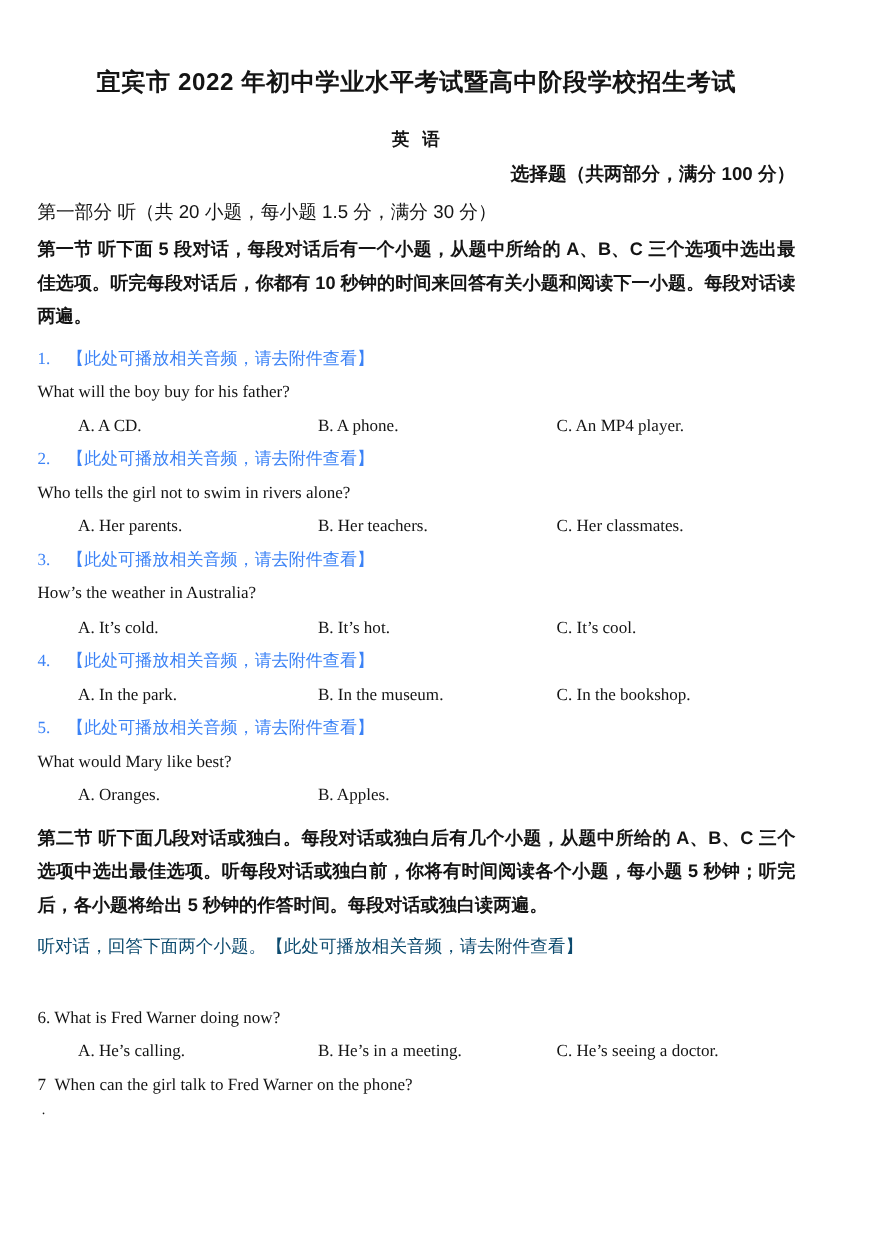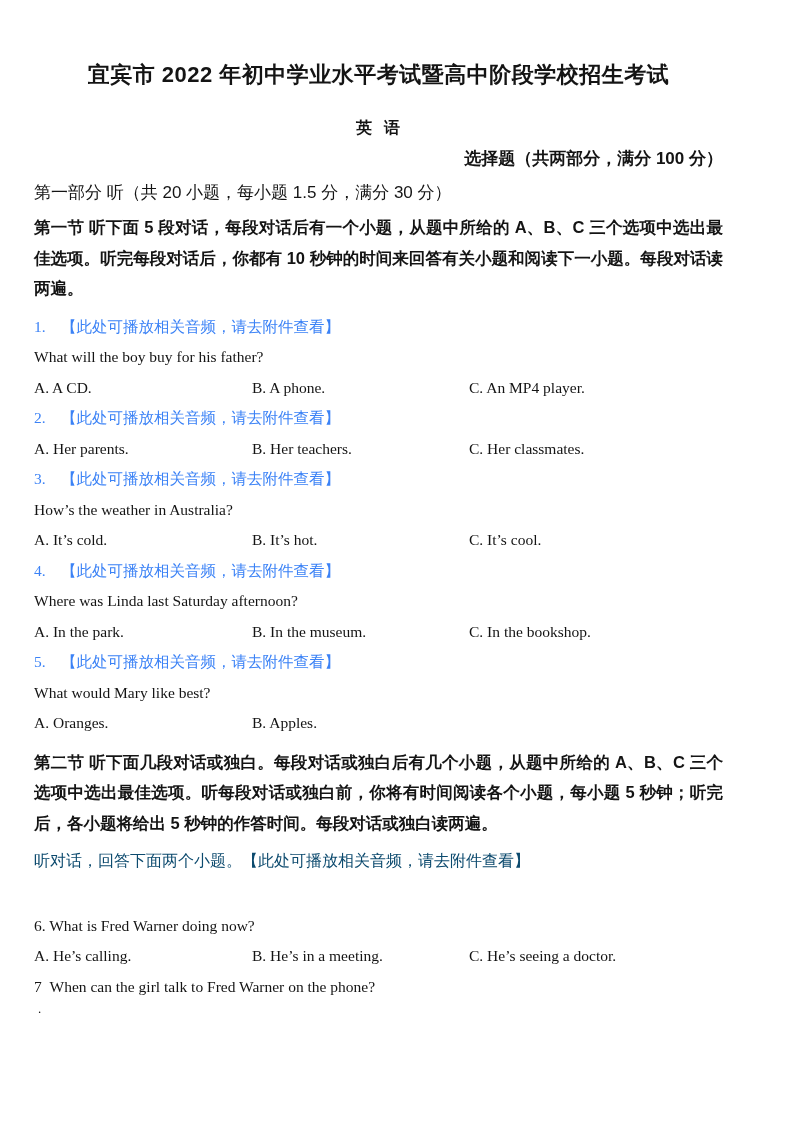--- a/index.html
+++ b/index.html
@@ -42,21 +42,21 @@
   .line {
     font-family:"Liberation Serif","DejaVu Serif",serif;
     font-size:15.5px; height:30.5px; line-height:30.5px;
     white-space:nowrap; overflow:visible;
   }
   .audio-line { color:#3b82f6; }
   .audio-line .qnum { display:inline-block; min-width:27px; }
   .opts {
     display:grid; grid-template-columns:218px 217px 1fr;
     font-family:"Liberation Serif","DejaVu Serif",serif;
-    font-size:15.5px; height:30.5px; line-height:30.5px;
+    font-size:15.5px; height:30.5px; line-height:30.5px;margin-left:37px;
   }
   .note {
     font-family:"Liberation Serif","DejaVu Serif",serif;
     font-size:16px; height:30.5px; line-height:30.5px;
     color:#0c4a6e; white-space:nowrap;
   }
   .q6block { margin-top:34px; }
   .stray {
     font-family:"Liberation Serif","DejaVu Serif",serif;
     font-size:13px; height:16px; line-height:14px; padding-left:4px;
@@ -83,20 +83,21 @@
       <span>A. A CD.</span>
       <span>B. A phone.</span>
       <span>C. An MP4 player.</span>
     </div>
   </div>
 
   <div>
     <div class="line audio-line">
       <span class="qnum">2.</span><span>【此处可播放相关音频，请去附件查看】</span>
     </div>
+    <div class="line">Who tells the girl not to swim in rivers alone?</div>
     <div class="opts">
       <span>A. Her parents.</span>
       <span>B. Her teachers.</span>
       <span>C. Her classmates.</span>
     </div>
   </div>
 
   <div>
     <div class="line audio-line">
       <span class="qnum">3.</span><span>【此处可播放相关音频，请去附件查看】</span>
@@ -106,21 +107,20 @@
       <span>A. It’s cold.</span>
       <span>B. It’s hot.</span>
       <span>C. It’s cool.</span>
     </div>
   </div>
 
   <div>
     <div class="line audio-line">
       <span class="qnum">4.</span><span>【此处可播放相关音频，请去附件查看】</span>
     </div>
-    <div class="line">Where was Linda last Saturday afternoon?</div>
     <div class="opts">
       <span>A. In the park.</span>
       <span>B. In the museum.</span>
       <span>C. In the bookshop.</span>
     </div>
   </div>
 
   <div>
     <div class="line audio-line">
       <span class="qnum">5.</span><span>【此处可播放相关音频，请去附件查看】</span>

